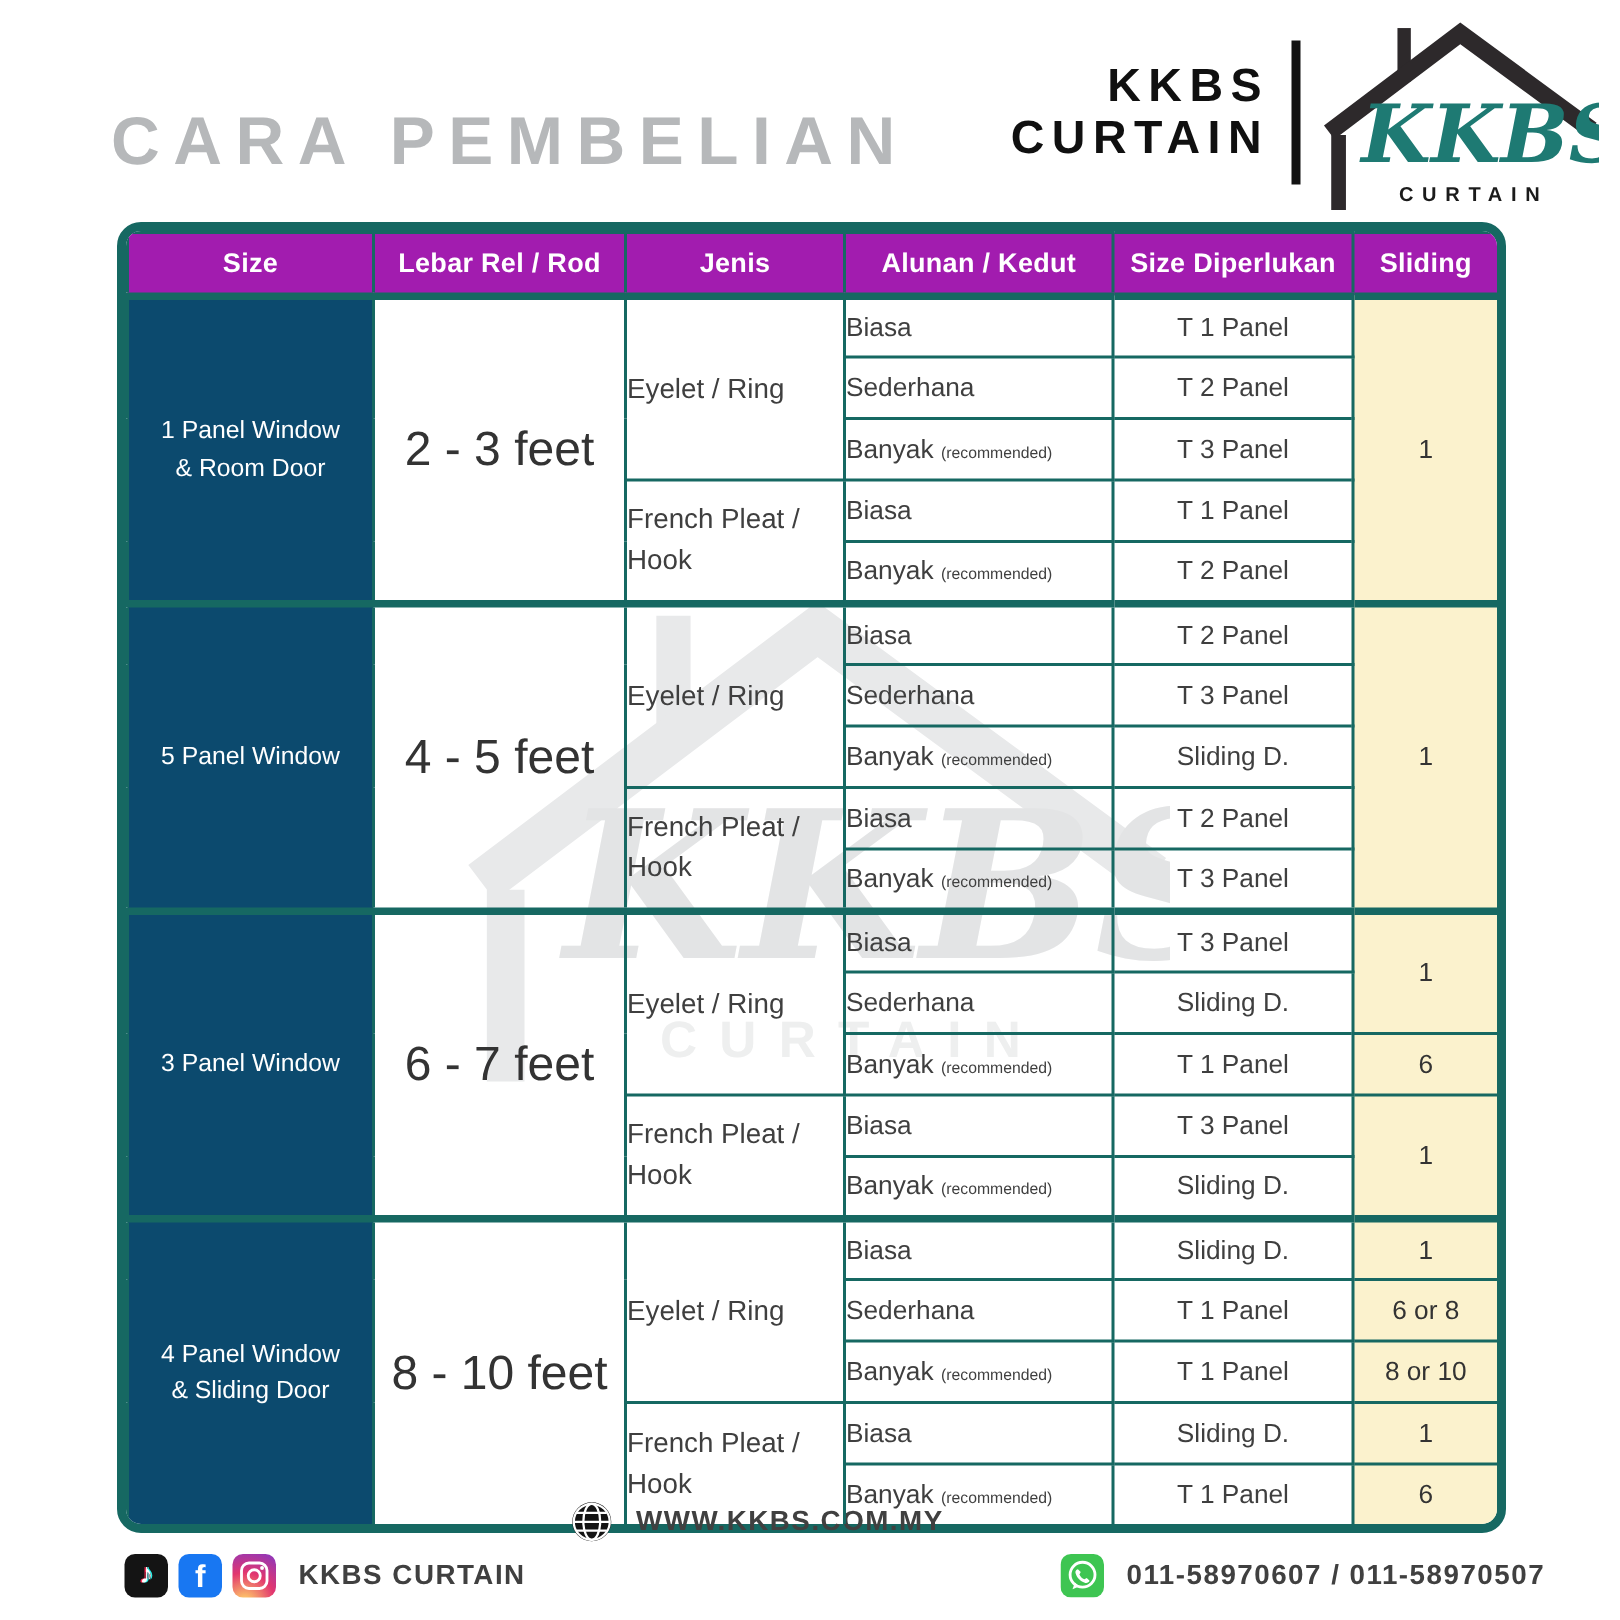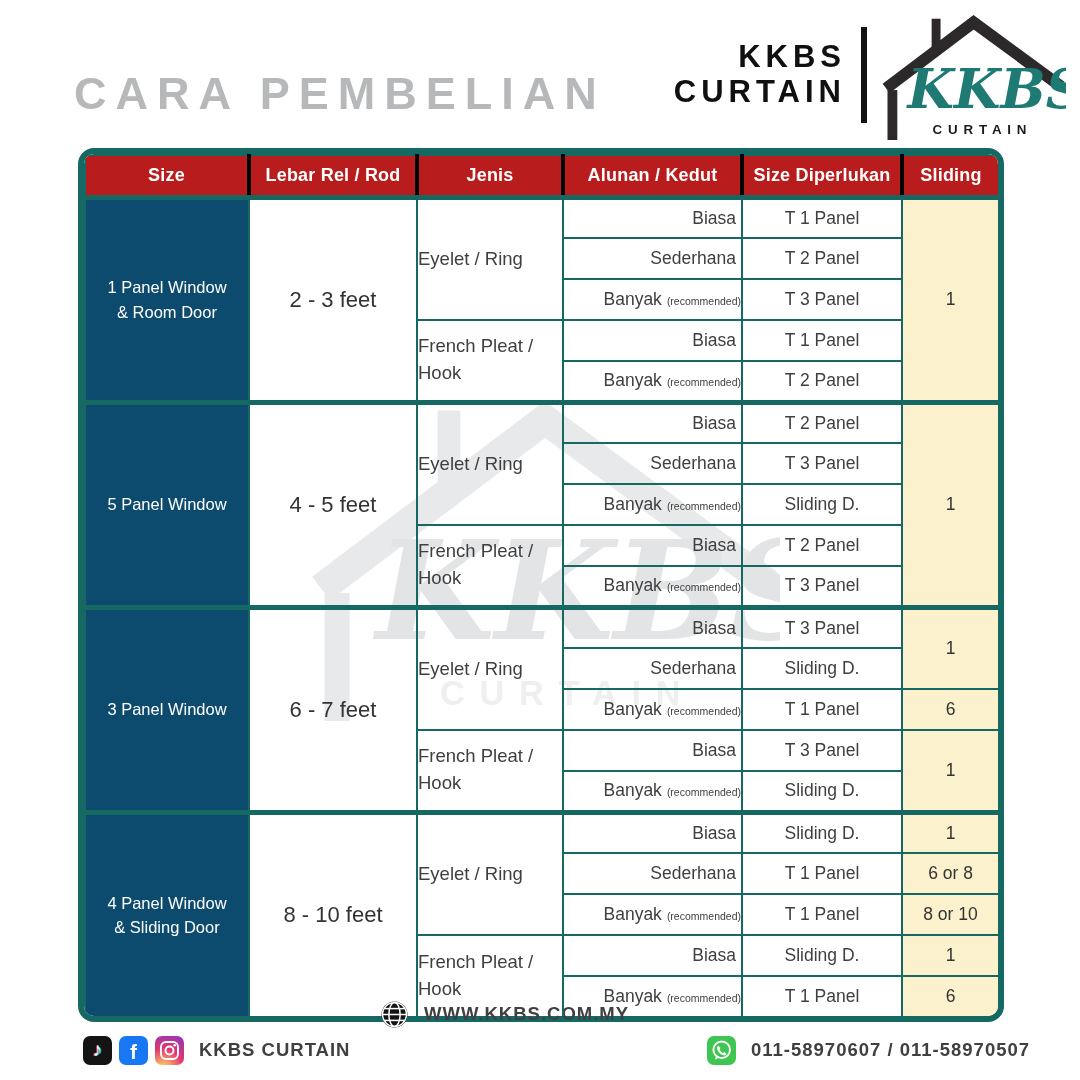--- a/index.html
+++ b/index.html
@@ -13,28 +13,28 @@
   .brand-text .b2{font-size:31px;letter-spacing:5px;}
   .brand-divider{position:absolute;left:861px;top:27px;width:6px;height:96px;background:#121212;}
   .logo-box{position:absolute;left:882px;top:8px;width:184px;height:132px;}
 
   
   .table-wrap{position:absolute;left:78px;top:148px;width:926px;height:874px;box-sizing:border-box;border:6px solid #166862;border-radius:16px;overflow:hidden;background:#ffffff;}
   .watermark{position:absolute;left:228px;top:228px;width:468px;height:340px;z-index:0;pointer-events:none;}
   table.grid{position:relative;z-index:1;border-collapse:collapse;table-layout:fixed;width:100%;height:100%;}
   table.grid th,table.grid td{border:2px solid #166862;padding:0;}
   thead tr{height:42px;}
-  thead th{background:#b91c1c;color:#ffffff;font-size:18px;font-weight:600;letter-spacing:0.2px;}
-  thead th:not(:first-child){border-left:4px solid #000000;}
+  thead th{background:#a21caf;color:#ffffff;font-size:18px;font-weight:600;letter-spacing:0.2px;}
+  thead th:not(:first-child){border-left:2px solid #000000;}
   tbody tr{height:41px;}
   tbody.block > tr.first > td{border-top:5px solid #166862;}
   td.c-size{background:#0c4a6e;color:#ffffff;text-align:center;font-size:16.5px;line-height:1.5;}
-  td.c-lebar{text-align:center;font-size:22px;color:#333333;background:transparent;}
+  td.c-lebar{text-align:center;font-size:32px;color:#333333;background:transparent;}
   td.c-jenis{font-size:18.5px;color:#3f3f3f;text-align:left;padding-left:24px;padding-right:10px;line-height:1.45;background:transparent;margin-left:44px;}
-  td.c-alunan{font-size:17.5px;color:#3f3f3f;text-align:right;padding-left:30px;background:transparent;white-space:nowrap;}
+  td.c-alunan{font-size:17.5px;color:#3f3f3f;text-align:left;padding-left:30px;background:transparent;white-space:nowrap;}
   td.c-alunan .rec{font-size:10.5px;margin-left:5px;color:#3f3f3f;}
   td.c-sizereq{font-size:17.5px;color:#3f3f3f;text-align:center;background:transparent;}
   td.c-q{background:#fbf2cd;text-align:center;font-size:17.5px;color:#333333;}
 
   
   .fgroup{position:absolute;display:flex;align-items:center;gap:7px;height:30px;}
   .f-left{left:83px;top:1035px;}
   .f-mid{left:380px;top:999px;}
   .f-right{left:707px;top:1035px;text-align:center;}
   .ftext{font-size:18.5px;font-weight:bold;color:#404040;letter-spacing:1px;white-space:nowrap;margin-left:8px;}

